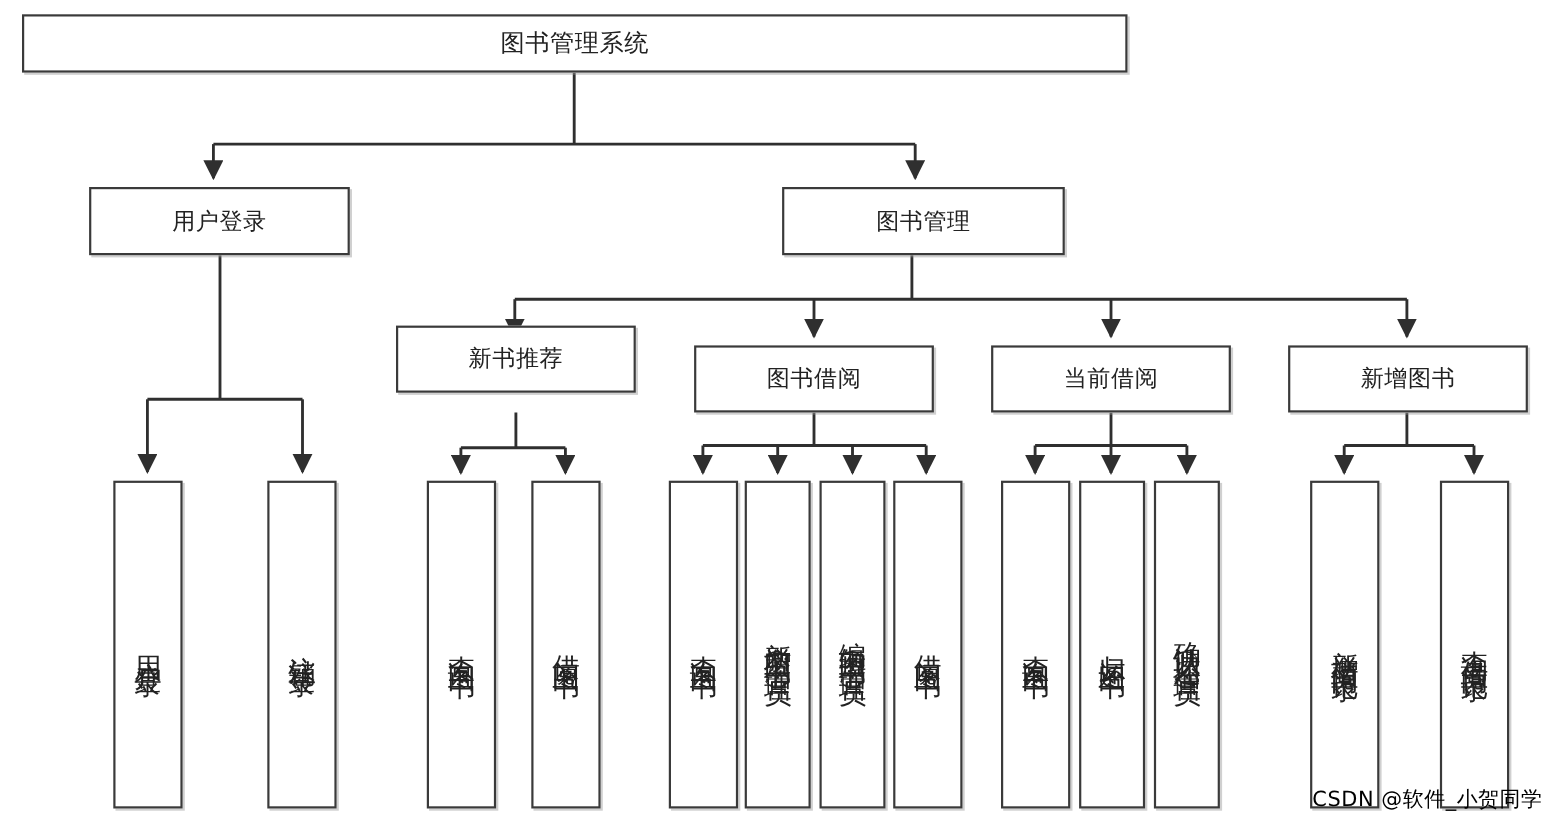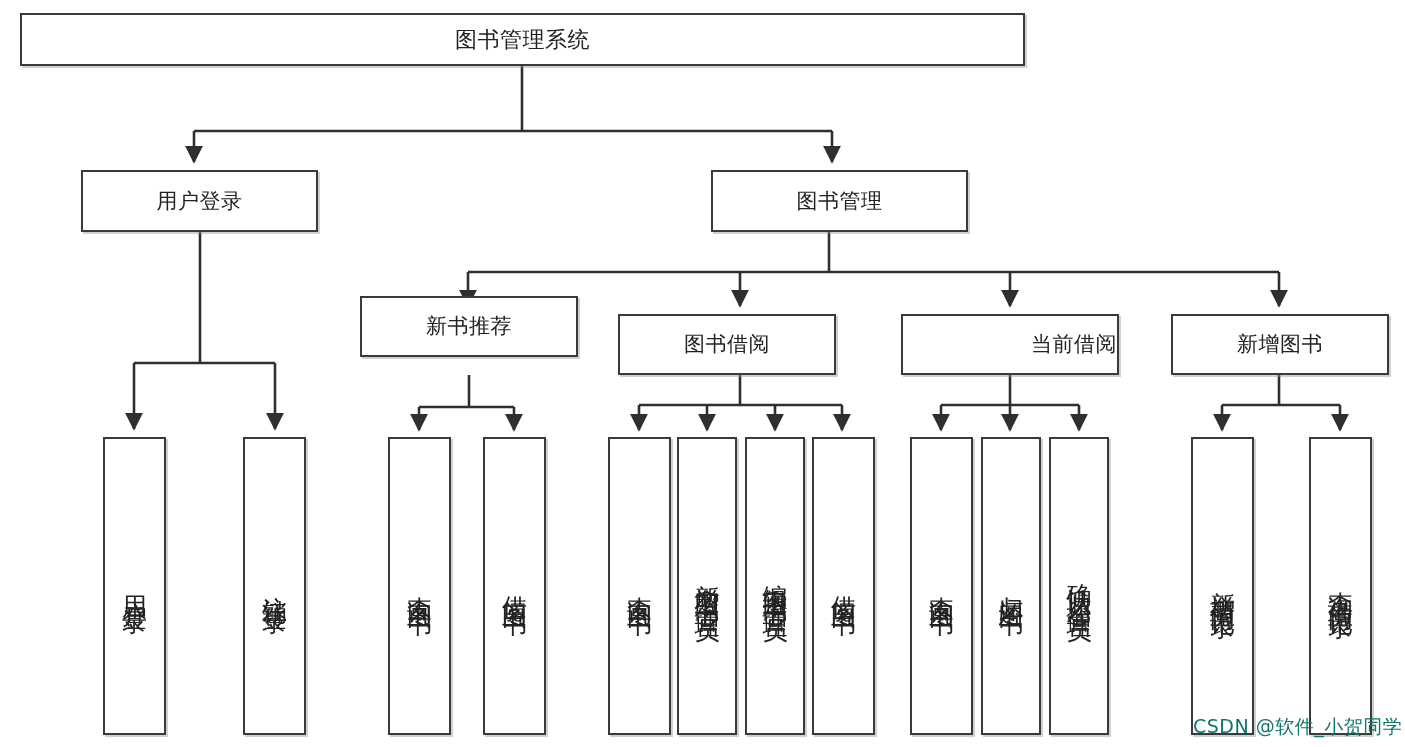--- a/index.html
+++ b/index.html
@@ -60,21 +60,21 @@
     text-orientation: upright;
     font-size: 25px;
     line-height: 1.0;
     letter-spacing: 5px;
     max-height: 290px;
     text-align: center;
   }
   .watermark {
     position: absolute;
     font-size: 19px;
-    color: #0f766e;
+    color: #000000;
     white-space: nowrap;
     letter-spacing: 0.5px;
     font-family: "DejaVu Sans", "Liberation Sans", sans-serif;
   }
 </style>
 </head>
 <body>
 
 <div id="canvas">
 
@@ -140,25 +140,25 @@
   </div>
 
   <div class="node h" style="left:711px; top:170px; width:257px; height:62px;">
     <span class="lbl">图书管理</span>
   </div>
 
   <div class="node h" style="left:360px; top:296px; width:218px; height:61px;">
     <span class="lbl">新书推荐</span>
   </div>
 
-  <div class="node h" style="left:618px; top:314px; width:218px; height:61px;">
+  <div class="node h" style="left:631px; top:314px; width:218px; height:61px;">
     <span class="lbl">图书借阅</span>
   </div>
 
-  <div class="node h" style="left:901px; top:314px; width:218px; height:61px;justify-content:flex-end;">
+  <div class="node h" style="left:901px; top:314px; width:218px; height:61px;">
     <span class="lbl">当前借阅</span>
   </div>
 
   <div class="node h" style="left:1171px; top:314px; width:218px; height:61px;">
     <span class="lbl">新增图书</span>
   </div>
 
   <div class="node v" style="left:103px; top:437px; width:63px; height:298px;">
     <span class="lbl">用户登录</span>
   </div>

